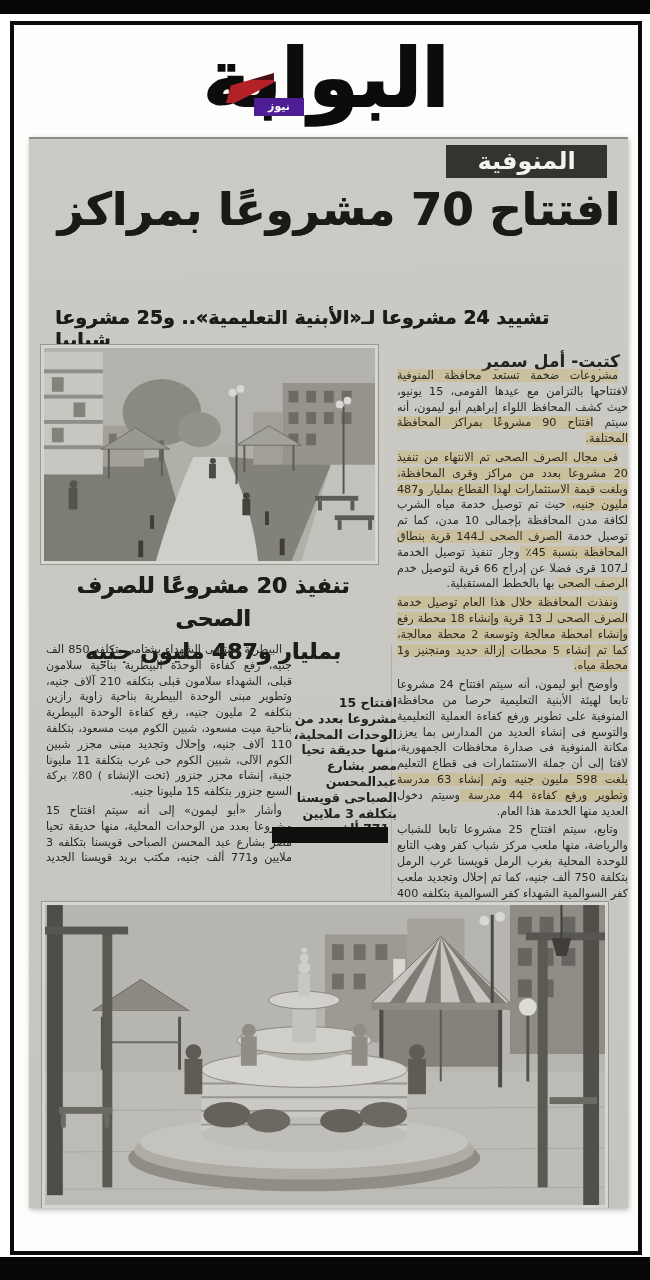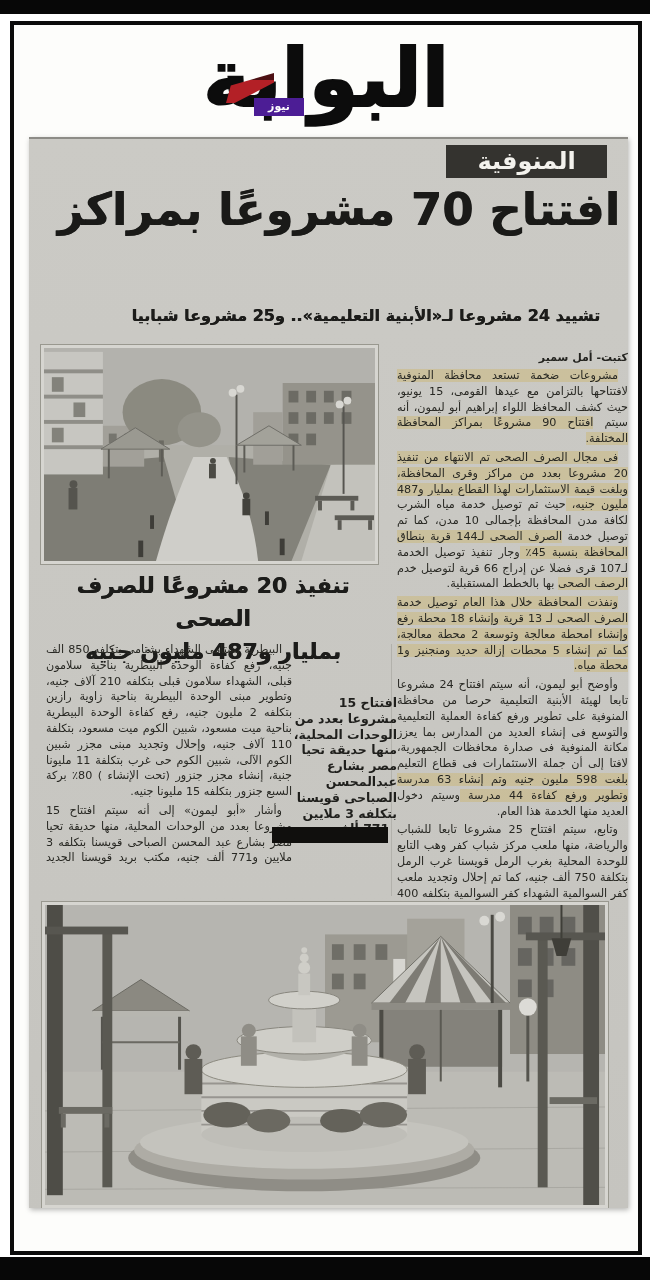--- a/index.html
+++ b/index.html
@@ -44,26 +44,26 @@
     text-align:center;letter-spacing:0;
   }
   .headline{
     position:absolute;right:8px;left:10px;top:40px;margin:0;
     font-size:45px;font-weight:bold;color:#1a1a18;line-height:61px;
     text-align:right;letter-spacing:-.5px;text-shadow:.6px 0 #1a1a18;
   }
   .headline span{display:block;}
   .subheadline{
     position:absolute;right:28px;left:26px;top:167px;
-    font-size:16px;font-weight:bold;color:#1c1c1a;text-align:right;
+    font-size:19px;font-weight:bold;color:#1c1c1a;text-align:left;
     text-shadow:.4px 0 #1c1c1a;
   }
   .byline{
-    position:absolute;right:0;top:212px;width:220px;
-    font-size:11px;font-weight:bold;color:#23231f;text-align:right;
+    position:absolute;right:8px;top:212px;width:220px;
+    font-size:17px;font-weight:bold;color:#23231f;text-align:right;
   }
   .photo{
     position:absolute;border:3px solid #d6d5d0;box-shadow:0 0 0 1px #99988f;
     background:#b5b4af;box-sizing:border-box;
   }
   .photo svg{display:block;width:100%;height:100%;}
   .photo-top{left:12px;top:206px;width:337px;height:219px;}
   .photo-bottom{left:13px;top:763px;width:566px;height:306px;}
   .left-headline{
     position:absolute;left:19px;top:430px;width:330px;margin:0;

